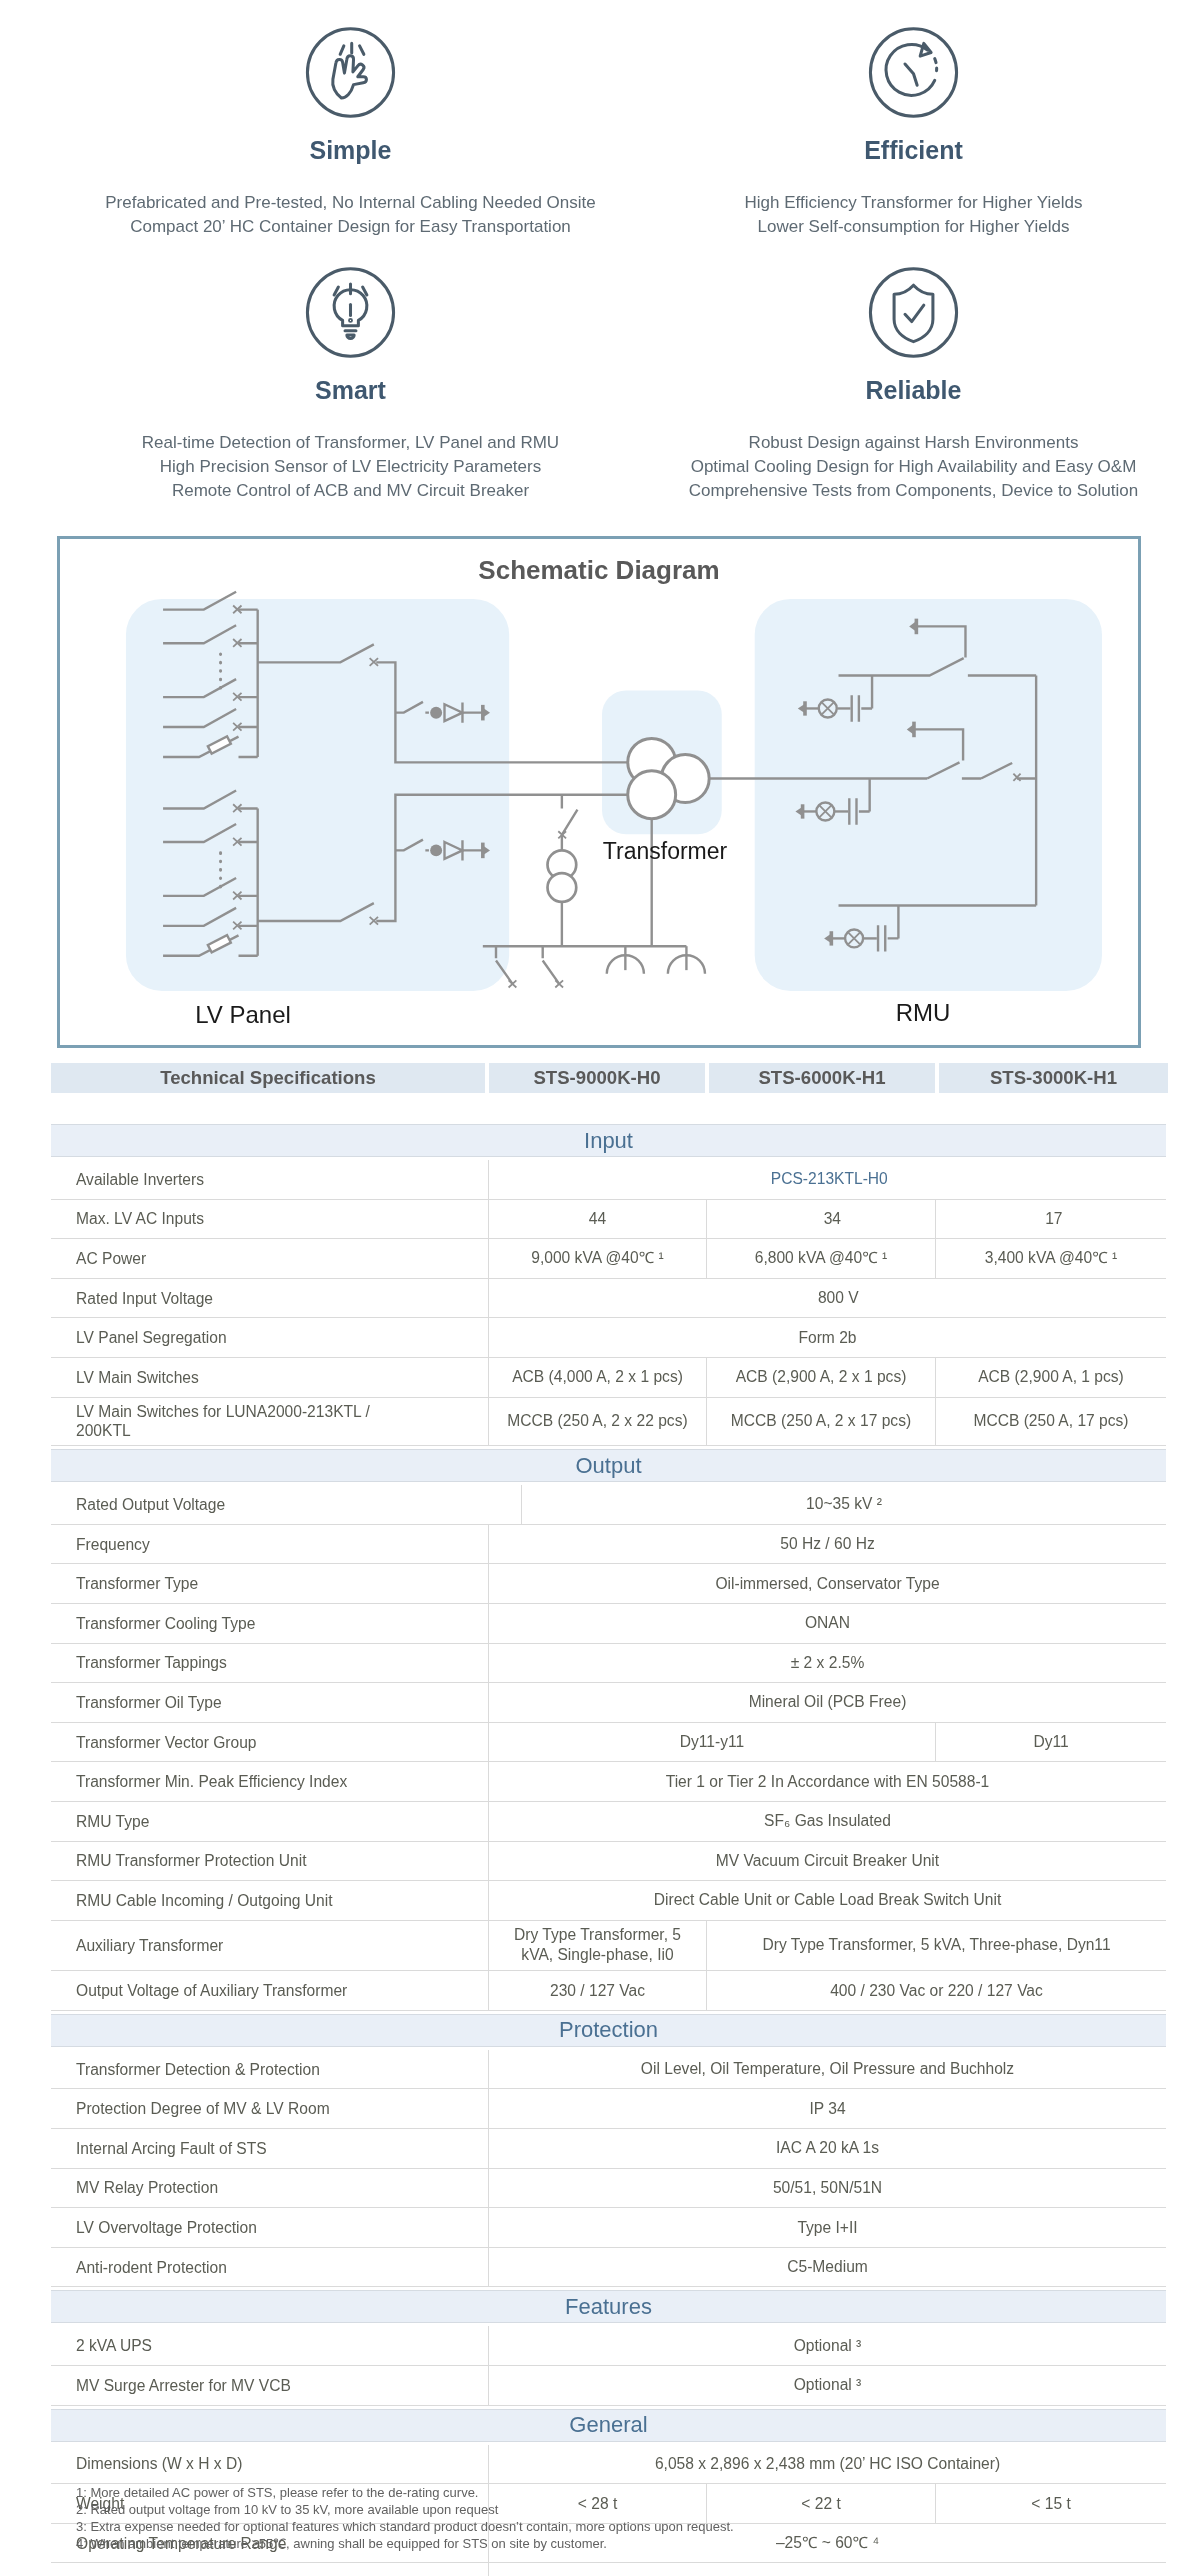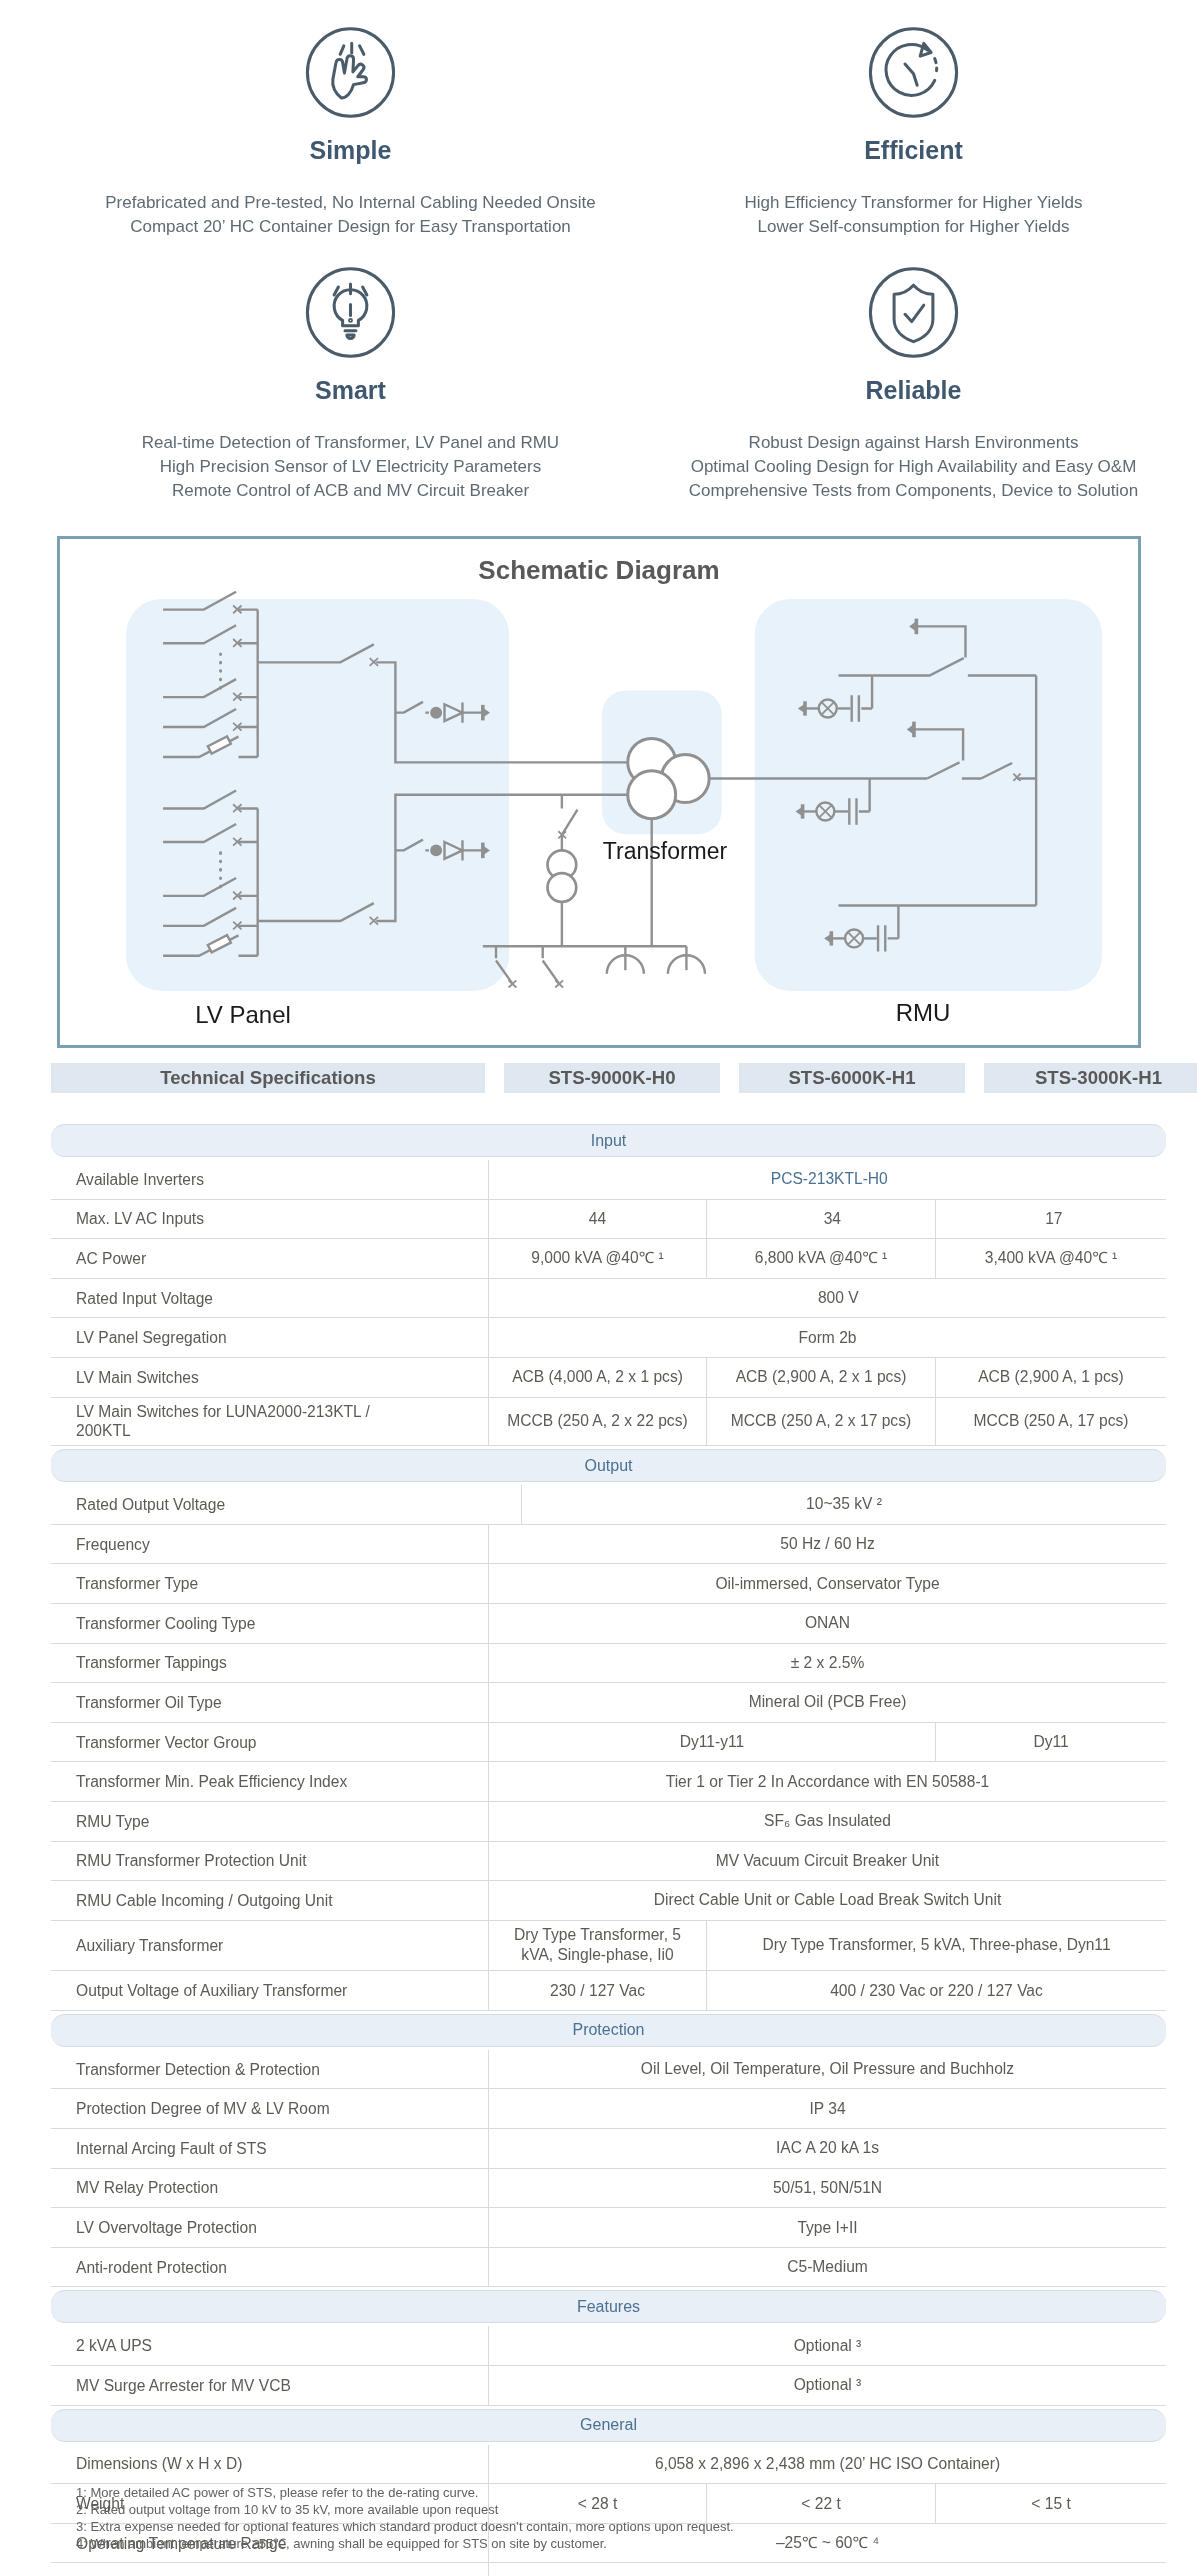--- a/index.html
+++ b/index.html
@@ -20,25 +20,25 @@
     border:3px solid #7ba0b4;box-sizing:border-box;background:#fff;}
   .schem .stitle{position:absolute;top:15.6px;left:0;width:100%;text-align:center;
     font-size:26px;font-weight:bold;color:#595959;}
   .schem svg{position:absolute;left:0;top:0;}
   .slabel{position:absolute;transform:translateX(-50%);font-size:24px;color:#1a1a1a;white-space:nowrap;}
   .lbl-lv{left:183px;top:462px;}
   .lbl-tr{left:605px;top:299px;font-size:23px;}
   .lbl-rmu{left:863px;top:460px;}
   
   .spec{position:absolute;top:1063px;left:51px;width:1115px;}
-  .thead{display:grid;grid-template-columns:434px 216px 226px 229px;column-gap:19px;margin-bottom:31px;}
+  .thead{display:grid;grid-template-columns:434px 216px 226px 229px;column-gap:4px;margin-bottom:31px;}
   .thead>div{background:#dfe8f1;height:30px;display:flex;align-items:center;justify-content:center;
     font-size:18.6px;font-weight:bold;color:#595959;}
   .band{height:31px;margin:3px 0;background:#e9eff7;border-top:1.2px solid #d5dbe2;border-bottom:1.2px solid #d5dbe2;
-    display:flex;align-items:center;justify-content:center;font-size:16px;font-weight:500;color:#4a7092;border-radius:14px;}
+    display:flex;align-items:center;justify-content:center;font-size:22px;font-weight:500;color:#4a7092;}
   .trow{display:grid;grid-template-columns:437px 218px 229px 231px;border-bottom:1.2px solid #dadada;align-items:stretch;}
   .tlabel{display:flex;align-items:center;min-height:29px;padding:4.8px 84px 4.8px 25px;
     font-size:15.6px;line-height:19px;color:#5a5c53;text-align:left;}
   .tcell{display:flex;align-items:center;justify-content:center;text-align:center;min-height:29px;
     padding:4.8px 8.4px;font-size:15.6px;line-height:20px;color:#5a5c53;border-left:1.2px solid #dadada;}
   .tcell.accent{color:#4a7092;padding-left:12px;}
   
   .foot{position:absolute;top:2484px;left:51px;font-size:13px;line-height:17px;color:#616161;margin-left:25px;}
 </style>
 </head>

